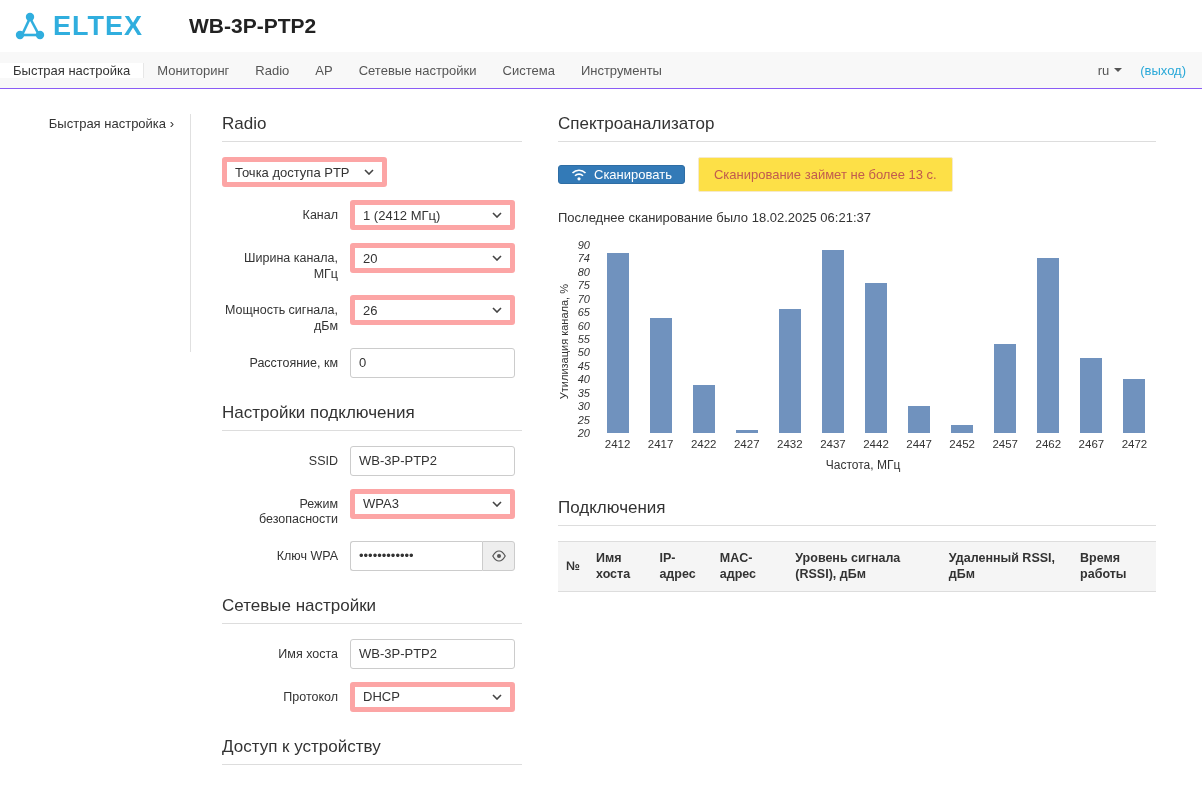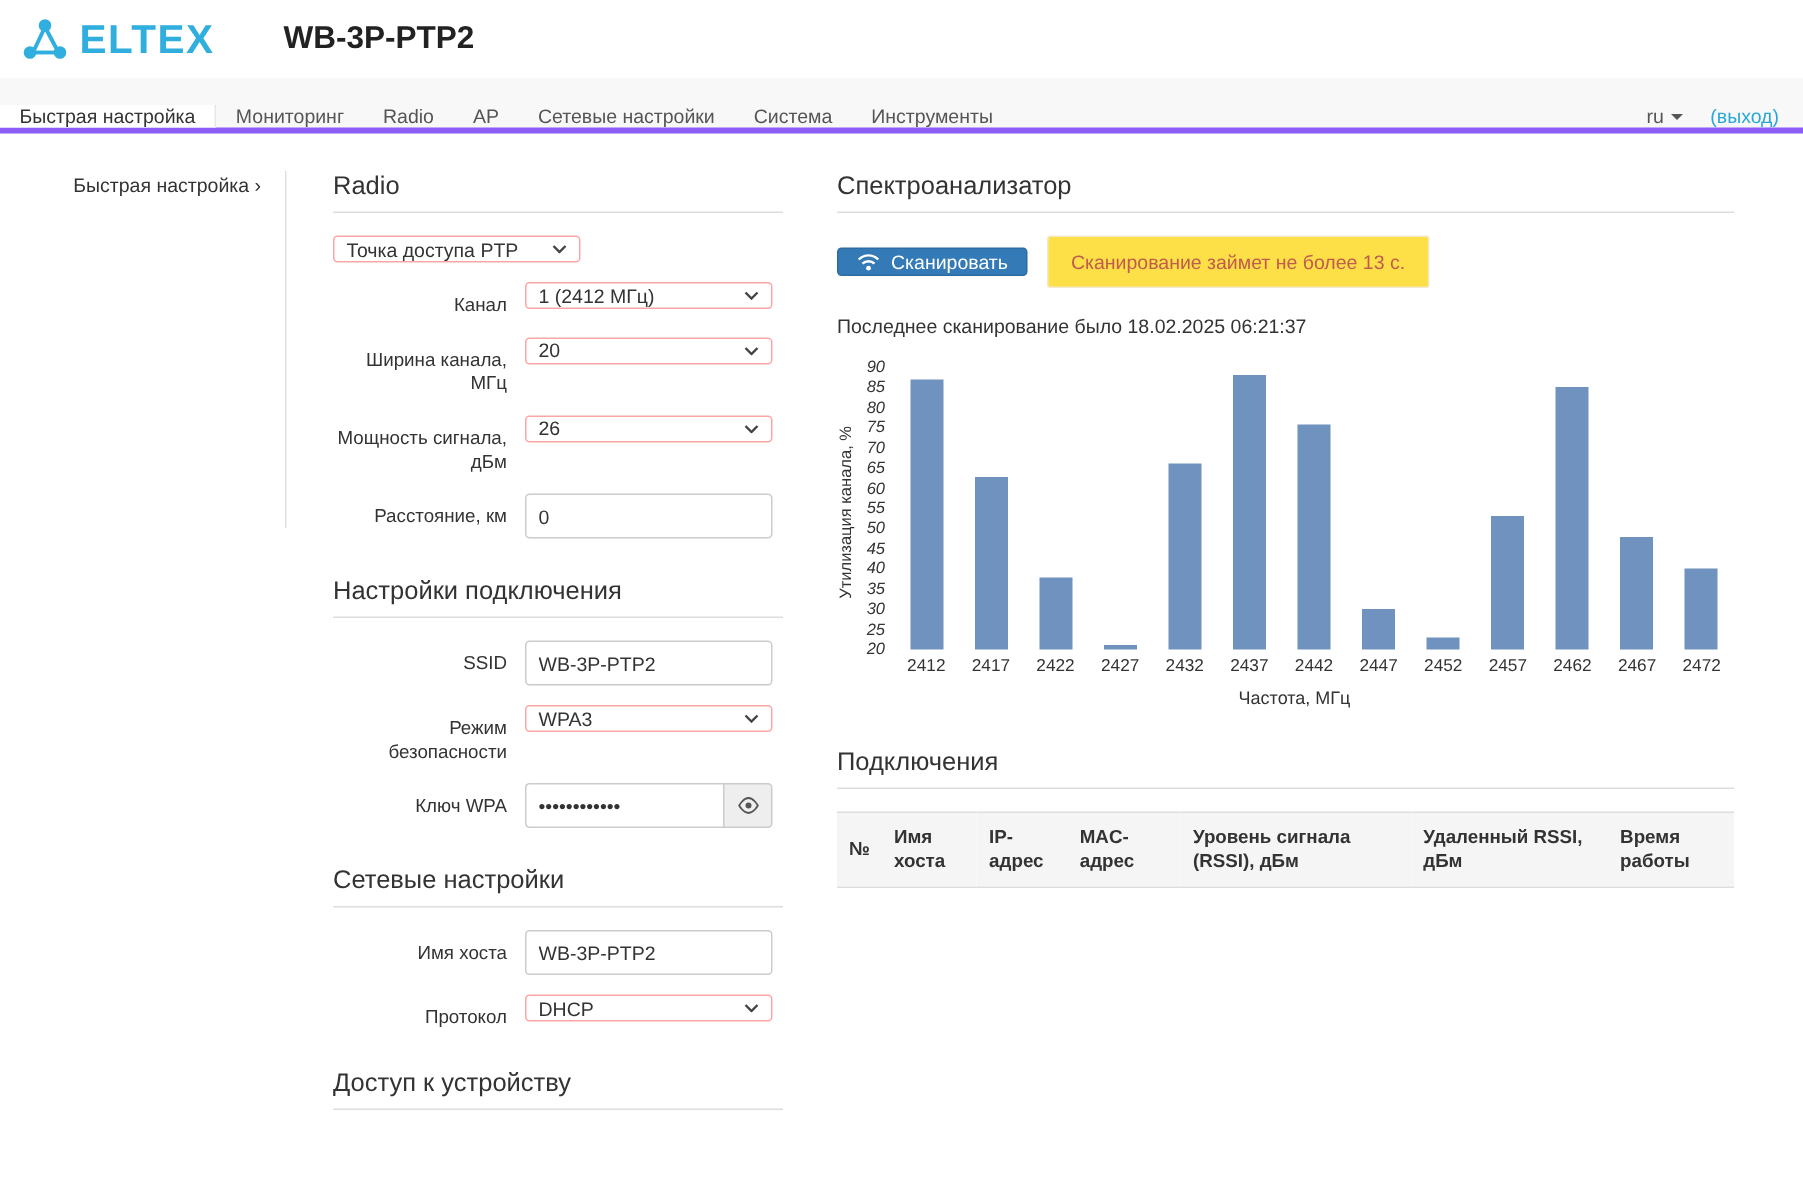--- a/index.html
+++ b/index.html
@@ -7,21 +7,21 @@
   body { margin:0; font-family:"Liberation Sans","DejaVu Sans",sans-serif; color:#333; font-size:13px; }
   .page { width:1202px; min-height:786px; }
 
   
   .header { display:flex; align-items:center; height:52px; padding:0 12px; }
   .logo { display:flex; align-items:center; gap:5px; cursor:pointer; }
   .logo-text { font-size:27px; font-weight:bold; color:#30aede; letter-spacing:1px; }
   .device-title { font-size:21px; font-weight:bold; margin:0 0 0 46px; color:#222; }
 
   
-  .navbar { display:flex; align-items:flex-end; background:#f8f8f8; border-bottom:4px solid #8b5cf6; height:37px; }
+  .navbar { display:flex; align-items:center; background:#f8f8f8; border-bottom:1px solid #8b5cf6; height:37px; }
   .nav-tab { display:flex; align-items:center; padding:0 13px; color:#555; cursor:pointer; white-space:nowrap; }
   .nav-tab.active { background:#fff; border-right:1px solid #e7e7e7; color:#333; }
   .nav-spacer { flex:1; }
   .nav-right { display:flex; align-items:center; gap:18px; padding-right:16px; }
   .lang { display:flex; align-items:center; gap:5px; color:#555; cursor:pointer; }
   .caret-down { width:0; height:0; border-left:4px solid transparent; border-right:4px solid transparent; border-top:4px solid #555; }
   .logout { color:#29a8d8; cursor:pointer; text-decoration:none; }
 
   
   .content { display:flex; padding-top:25px; }
@@ -32,21 +32,21 @@
   .right-col { flex:1; margin-left:36px; margin-right:46px; min-width:0; }
 
   .section-title { font-size:17px; font-weight:400; margin:25px 0 15px; padding-bottom:7px; border-bottom:1px solid #ddd; color:#333; }
   .section-title.first { margin-top:0; }
 
   
   .form-row { display:flex; margin-bottom:13px; }
   .form-label { width:128px; flex-shrink:0; text-align:right; padding-right:12px; padding-top:8px; font-size:12.5px; line-height:1.25; }
   .ctl-wrap { width:165px; }
   .ctl { width:100%; height:30px; border:1px solid #ccc; border-radius:3px; padding:4px 8px; font-size:13px; color:#333; background:#fff; font-family:inherit; }
-  .select-box { display:flex; align-items:center; justify-content:space-between; width:100%; height:18px; border:1px solid #fca5a5; border-radius:3px; padding:4px 8px; background:#fff; cursor:pointer; }
+  .select-box { display:flex; align-items:center; justify-content:space-between; width:100%; height:30px; border:5px solid #fca5a5; border-radius:3px; padding:4px 8px; background:#fff; cursor:pointer; }
   .select-box.disabled { background:#e9e9e9; }
   .select-caret { flex-shrink:0; margin-left:6px; }
   .input-group { display:flex; width:165px; }
   .input-group .ctl { border-radius:3px 0 0 3px; border-right:0; flex:1; min-width:0; }
   .eye-btn { width:33px; height:30px; flex-shrink:0; border:1px solid #ccc; border-radius:0 3px 3px 0; background:#eee; display:flex; align-items:center; justify-content:center; cursor:pointer; padding:0; }
   .btn { display:inline-flex; align-items:center; gap:7px; height:19px; padding:0 12px; border-radius:3px; font-size:13px; cursor:pointer; border:1px solid #ccc; background:#fff; color:#333; font-family:inherit; }
   .btn-primary { background:#337ab7; border-color:#2e6da4; color:#fff; }
 
   
   .scan-row { display:flex; align-items:center; margin-bottom:18px; }
@@ -259,21 +259,21 @@
       <div class="last-scan">Последнее сканирование было 18.02.2025 06:21:37</div>
 
       <div class="chart">
         <div class="ylabel-wrap">
           <div class="ylabel">Утилизация канала, %</div>
         </div>
         <div class="chart-main">
           <div class="chart-body">
             <div class="y-axis">
                 <div class="ytick" style="bottom: 100%;">90</div>
-                <div class="ytick" style="bottom: 92.8571%;">85</div>
+                <div class="ytick" style="bottom: 92.8571%;">74</div>
                 <div class="ytick" style="bottom: 85.7143%;">80</div>
                 <div class="ytick" style="bottom: 78.5714%;">75</div>
                 <div class="ytick" style="bottom: 71.4286%;">70</div>
                 <div class="ytick" style="bottom: 64.2857%;">65</div>
                 <div class="ytick" style="bottom: 57.1429%;">60</div>
                 <div class="ytick" style="bottom: 50%;">55</div>
                 <div class="ytick" style="bottom: 42.8571%;">50</div>
                 <div class="ytick" style="bottom: 35.7143%;">45</div>
                 <div class="ytick" style="bottom: 28.5714%;">40</div>
                 <div class="ytick" style="bottom: 21.4286%;">35</div>

